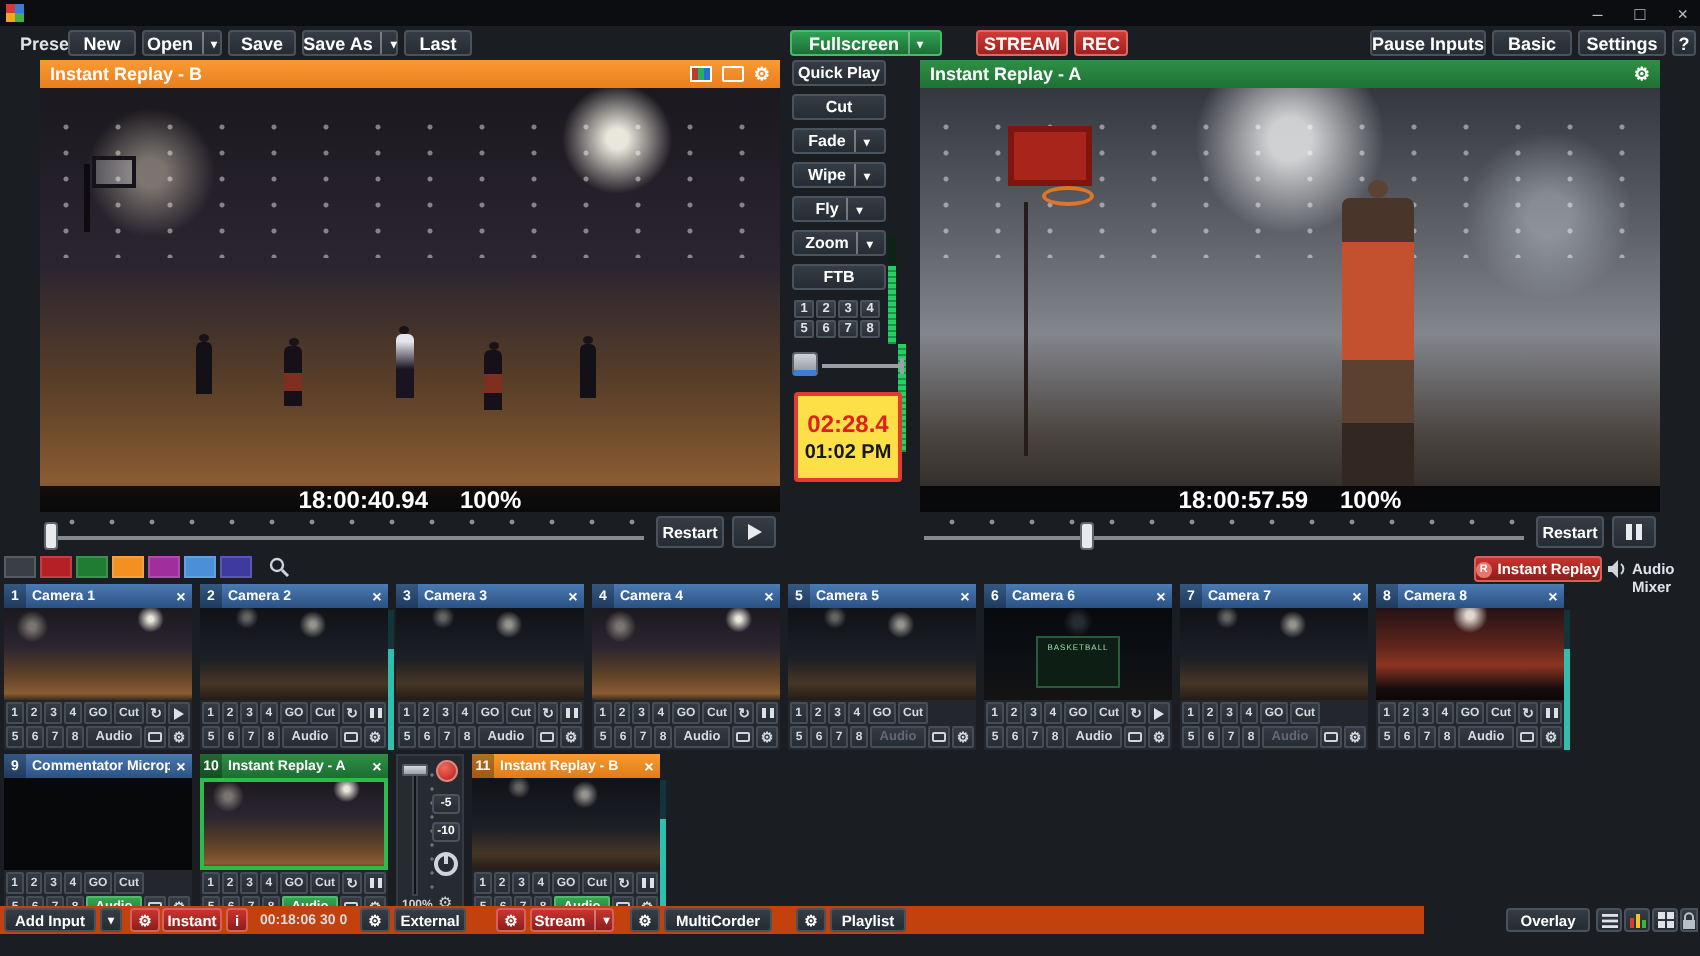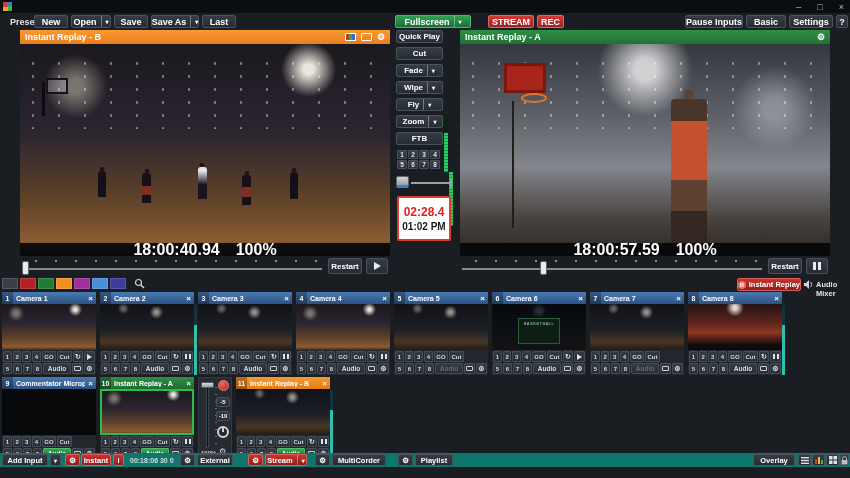--- a/index.html
+++ b/index.html
@@ -18,21 +18,21 @@
 
 .panel{background:#111419}
 .p-head{height:14px;display:flex;align-items:center;padding:0 5px;font-size:9px;font-weight:bold;color:#fff}
 .p-head.orange{background:linear-gradient(#fa9a33,#e87f1d)}
 .p-head.green{background:linear-gradient(#2e8f45,#1f7234)}
 .hicons{margin-left:auto;display:flex;gap:5px;align-items:center}
 .cbarsw{width:11px;height:8px;border:1px solid #fff;background:linear-gradient(90deg,#c0392b 0 33%,#27ae60 33% 66%,#2e6bd6 66%)}
 .monw{width:11px;height:8px;border:1px solid #fff;border-radius:1px}
 .gearw{font-size:9px;color:#fff}
 .p-video{position:relative;width:100%;height:212px;overflow:hidden}
-.ts{position:absolute;left:0;right:0;bottom:0;height:13px;background:rgba(4,5,8,.9);display:flex;justify-content:center;gap:16px;align-items:center;font-size:16px;font-weight:bold;color:#fff}
+.ts{position:absolute;left:0;right:0;bottom:0;height:13px;background:rgba(4,5,8,.9);display:flex;justify-content:center;gap:16px;align-items:center;font-size:12px;font-weight:bold;color:#fff}
 
 .scA{background:radial-gradient(circle at 78% 12%,rgba(255,252,240,.9) 0 1.5%,transparent 8%),radial-gradient(circle at 15% 20%,rgba(255,245,220,.4) 0 2%,transparent 9%),linear-gradient(180deg,#1b181e 0%,#2b2530 42%,#5d4128 72%,#8a5c33 93%,#3c2c1c 100%)}
 .scB{background:radial-gradient(circle at 60% 18%,rgba(255,250,235,.55) 0 2%,transparent 10%),radial-gradient(circle at 25% 10%,rgba(255,250,235,.35) 0 1.5%,transparent 7%),linear-gradient(180deg,#101217 0%,#1c1f26 55%,#473626 82%,#231c16 100%)}
 .scC{background:radial-gradient(circle at 50% 15%,rgba(200,230,255,.15) 0 4%,transparent 12%),linear-gradient(180deg,#07090d 0%,#0d1015 60%,#141313 100%)}
 .scD{background:radial-gradient(circle at 50% 8%,rgba(255,250,240,.85) 0 3%,transparent 14%),linear-gradient(180deg,#241217 0%,#5c241c 40%,#8c3520 62%,#160b0d 88%,#0c0708 100%)}
 .scMic{background:#07080a}
 .scProg{background:radial-gradient(circle at 50% 12%,rgba(255,255,255,.75) 0 4%,transparent 18%),radial-gradient(circle at 85% 30%,rgba(230,235,245,.35) 0 3%,transparent 12%),linear-gradient(180deg,#34373e 0%,#5e6168 34%,#83868d 58%,#4a443f 82%,#2c2624 100%)}
 .lights::before{content:"";position:absolute;left:0;top:6%;width:100%;height:34%;background-image:radial-gradient(circle,rgba(255,255,255,.8) 1px,transparent 1.5px);background-size:26px 13px;opacity:.55}
 .fig{position:absolute;border-radius:3px 3px 0 0;background:#141018}
 .fig::before{content:"";position:absolute;left:50%;top:-4px;transform:translateX(-50%);width:5px;height:4px;border-radius:50%;background:#1a1216}
@@ -49,21 +49,21 @@
 .smallbtn{height:16px;font-size:8px}
 .icon-play{width:0;height:0;border-left:7px solid #e8ecf0;border-top:4px solid transparent;border-bottom:4px solid transparent}
 .icon-pause{display:flex;gap:2px}
 .icon-pause i{width:3px;height:8px;background:#e8ecf0;display:block}
 
 .mbtn{width:47px;height:13px;font-size:8px}
 .mgrid{display:grid;grid-template-columns:repeat(4,10px);grid-auto-rows:9px;gap:1px}
 .mcell{background:linear-gradient(#3a414b,#2a3037);border:1px solid #4a525c;border-radius:1px;font-size:6.5px;font-weight:bold;display:flex;align-items:center;justify-content:center;color:#dfe3e8}
 .meter{width:4px;background:#0d2315;position:relative;overflow:hidden}
 .meter .fill{position:absolute;bottom:0;left:0;right:0;background:repeating-linear-gradient(180deg,#27d065 0 2px,#18954a 2px 3px)}
-.clock{background:#ffffff;border:2px solid #e23b32;border-radius:2px;display:flex;flex-direction:column;align-items:center;justify-content:center;gap:2px}
+.clock{background:#fde047;border:2px solid #e23b32;border-radius:2px;display:flex;flex-direction:column;align-items:center;justify-content:center;gap:2px}
 .c1{color:#e01f1f;font-size:12px;font-weight:bold}
 .c2{color:#16181c;font-size:10px;font-weight:bold}
 .tbtrack{height:2px;background:#9aa0a6}
 .tbhdl{width:13px;height:12px;background:linear-gradient(#cfd3d9,#9aa0a8);border:1px solid #5f646b;border-radius:2px;border-bottom:3px solid #3b7fd4}
 
 .sw{width:16px;height:11px;border:1px solid rgba(255,255,255,.15)}
 
 .tile{position:absolute;width:94px;height:83px;background:#23272d}
 .t-head{height:12px;display:flex;align-items:center;font-size:7px;font-weight:bold;color:#fff}
 .hb{background:linear-gradient(#4a7ab2,#2c5183)}
@@ -92,21 +92,21 @@
 
 .fader{position:absolute;left:198px;top:377px;width:34px;height:83px;background:#262b31;border:1px solid #343a41}
 .ftrack{position:absolute;left:7px;top:4px;width:3px;height:66px;background:#101316;border:1px solid #3c434b}
 .fhdl{position:absolute;left:2px;top:4px;width:13px;height:6px;background:linear-gradient(#d6dade,#9aa0a8);border:1px solid #565b61;border-radius:1px}
 .fticks{position:absolute;left:16px;top:6px;width:2px;height:62px;background-image:radial-gradient(circle,#6b7177 .7px,transparent 1px);background-size:2px 7px}
 .fsm{position:absolute;width:14px;height:10px;font-size:6px}
 .fknob{position:absolute;width:12px;height:12px;border:2px solid #cfd4da;border-radius:50%}
 .fknob::after{content:"";position:absolute;left:50%;top:0;width:2px;height:4px;background:#cfd4da;transform:translateX(-50%)}
 .f100{position:absolute;font-size:6px;color:#cfd4da;font-weight:bold}
 
-.footer{left:0;top:453px;width:850px;height:14px;background:#0f766e}
+.footer{left:0;top:453px;width:712px;height:14px;background:#c2410c}
 .f-btn{position:absolute;top:1px;height:12px;font-size:7.5px}
 .f-red{background:linear-gradient(#c8342e,#8f1d1b);border-color:#d8605c}
 .f-ic{width:15px}
 .ftc{position:absolute;top:1px;height:12px;display:flex;align-items:center;font-size:7px;color:#d6dbe1;font-weight:bold}
 
 .status{left:0;top:467px;width:850px;height:11px;background:#111519;display:flex;align-items:center;gap:5px;padding-left:3px;font-size:7.5px}
 .s-l{font-weight:bold;color:#dde2e7}
 .s-v{color:#9aa1a8}
 .s-res{font-weight:bold;color:#3ecb4e}
 svg{display:block}

